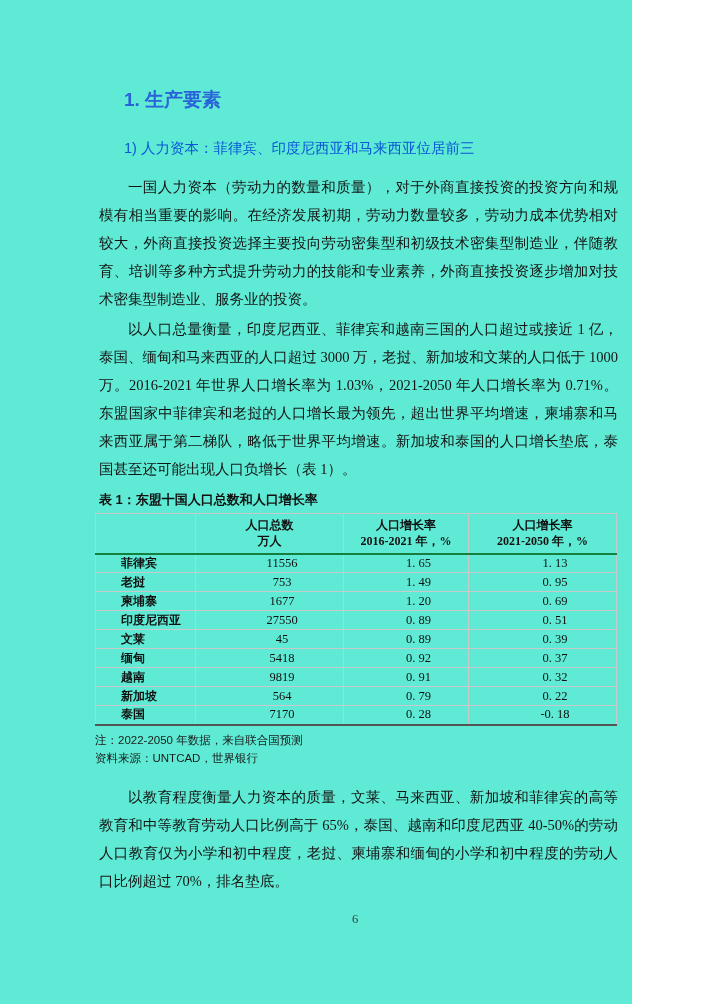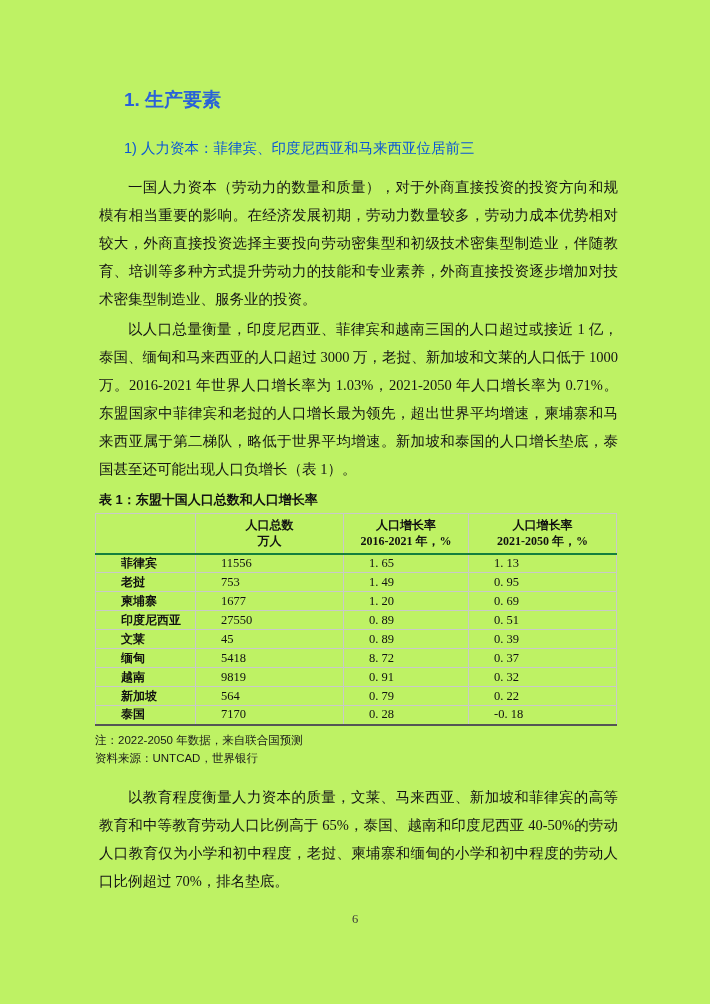--- a/index.html
+++ b/index.html
@@ -1,21 +1,21 @@
 <!DOCTYPE html>
 <html><head>
 <meta charset="utf-8">
 <style>
   * { box-sizing: border-box; }
   html, body { margin: 0; padding: 0; background: #ffffff; }
   .page {
     position: relative;
-    width: 710px;
+    width: 632px;
     height: 1004px;
-    background: #bef264;
+    background: #5eead4;
     overflow: hidden;
     font-family: "Liberation Serif", "DejaVu Serif", serif;
     color: #1a1a1a;
   }
   .content {
     position: absolute;
     left: 99px;
     top: 0;
     width: 519px;
   }
@@ -84,21 +84,21 @@
   td.c-name, th.c-name {
     font-family: "Liberation Sans", "DejaVu Sans", sans-serif;
     font-weight: 700;
     font-size: 12px;
     text-align: left;
     padding-left: 7px;
   }
   td.num {
     font-family: "Liberation Serif", "DejaVu Serif", serif;
     font-size: 12.5px;
-    text-align: left;
+    text-align: center;
     padding-right: 10px;
   }
   .note {
     margin-left: -4px;
     font-family: "Liberation Sans", "DejaVu Sans", sans-serif;
     font-size: 11.5px;
     line-height: 18px;
     color: #1a1a1a;
   }
   .note.first { margin-top: 5px; }
@@ -182,21 +182,21 @@
         </tr>
         <tr>
           <td class="c-name">文莱</td>
           <td class="num">45</td>
           <td class="num">0. 89</td>
           <td class="num">0. 39</td>
         </tr>
         <tr>
           <td class="c-name">缅甸</td>
           <td class="num">5418</td>
-          <td class="num">8. 72</td>
+          <td class="num">0. 92</td>
           <td class="num">0. 37</td>
         </tr>
         <tr>
           <td class="c-name">越南</td>
           <td class="num">9819</td>
           <td class="num">0. 91</td>
           <td class="num">0. 32</td>
         </tr>
         <tr>
           <td class="c-name">新加坡</td>

